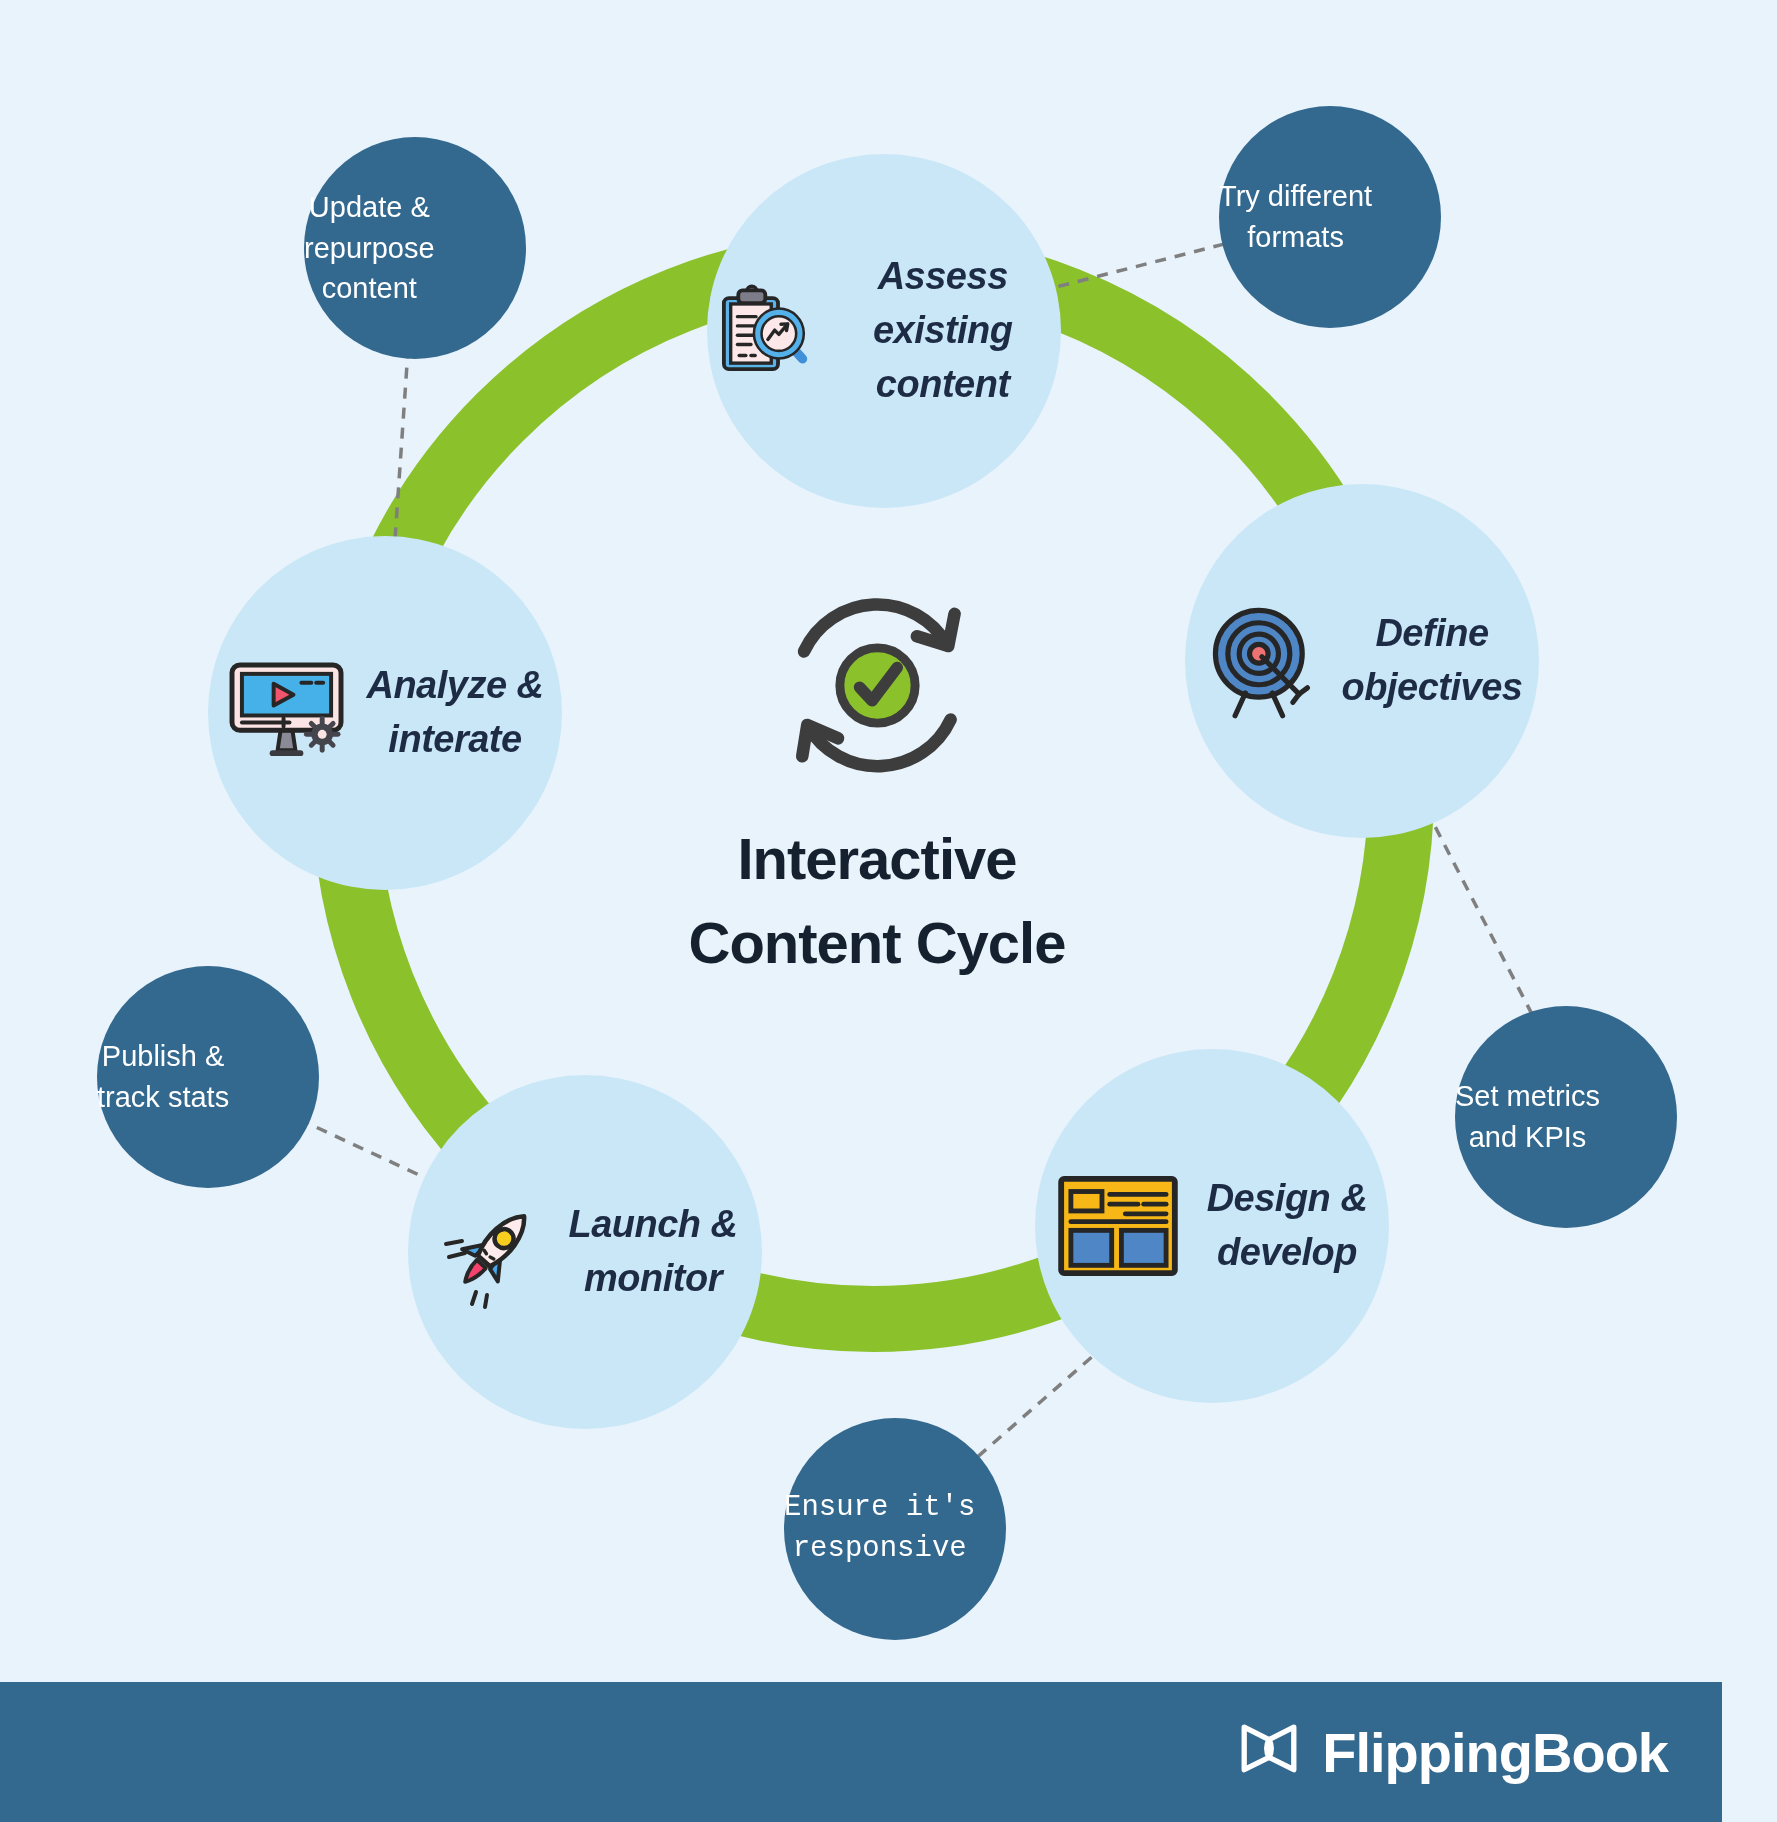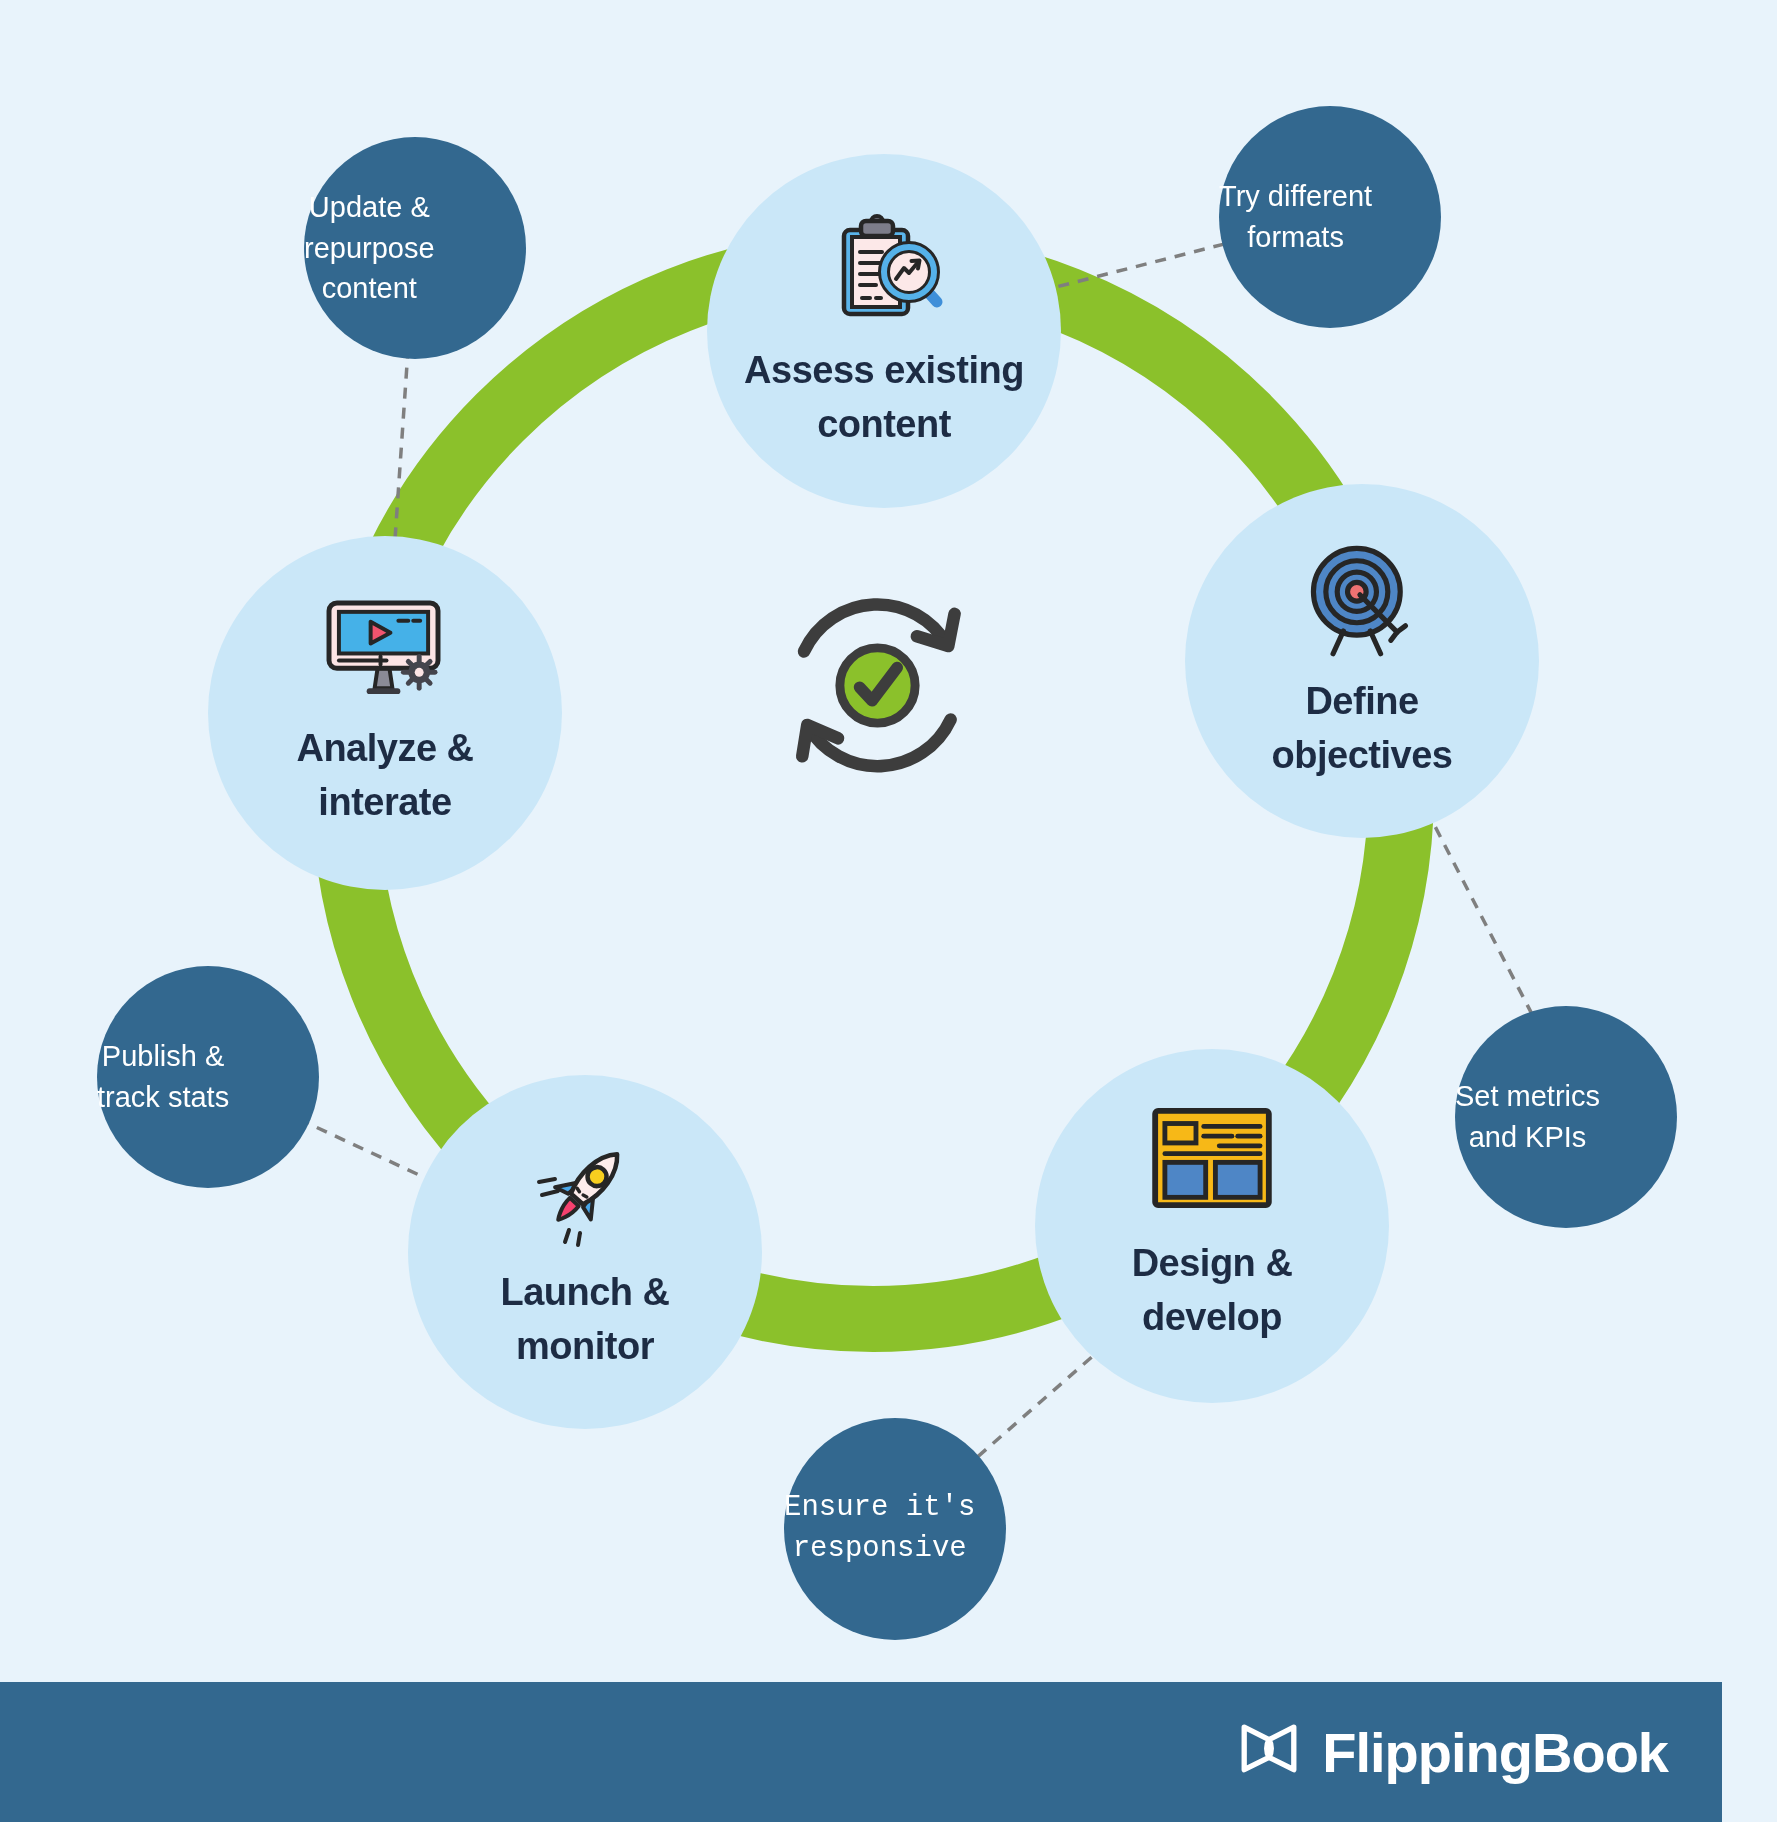--- a/index.html
+++ b/index.html
@@ -3,22 +3,22 @@
 <meta charset="utf-8">
 <style>
   html,body{margin:0;padding:0;background:#e8f3fb;}
   .stage{
     position:relative;width:1777px;height:1822px;overflow:hidden;
     background:#e8f3fb;font-family:"Liberation Sans",sans-serif;
   }
   svg.bg{position:absolute;left:0;top:0;z-index:1;}
   .node{
     position:absolute;width:354px;height:354px;border-radius:50%;
-    background:#cae7f8;z-index:2;display:flex;flex-direction:column;
-    align-items:center;justify-content:center;text-align:center;gap:16px;
+    background:#cae7f8;z-index:2;display:flex;
+    align-items:center;justify-content:center;text-align:center;gap:16px;font-style:italic;
   }
   .node-label{
     font-weight:bold;font-size:38px;line-height:1.42;color:#1d2c44;
     white-space:pre-line;letter-spacing:-0.5px;
   }
   .callout{
     position:absolute;width:222px;height:222px;border-radius:50%;
     background:#33688f;z-index:2;display:flex;align-items:center;
     text-align:center;
   }
@@ -63,20 +63,22 @@
     <svg width="215" height="215" viewBox="0 0 120 120">
       <g fill="none" stroke="#3d3d3d" stroke-width="7" stroke-linecap="round" stroke-linejoin="round">
         <path d="M19,41 A45,45 0 0 1 99,37.5"></path>
         <path d="M103,20 L99.5,38 M99.5,38 L82,32.5"></path>
         <path d="M100.8,79 A45,45 0 0 1 21,82.5"></path>
         <path d="M18,99.5 L20.8,82 M20.8,82 L38,89.5"></path>
       </g>
       <circle cx="60" cy="60" r="21" fill="#8bc12b" stroke="#3d3d3d" stroke-width="5"></circle>
       <path d="M50,61 L57,68.5 L71,50" fill="none" stroke="#3d3d3d" stroke-width="6.5" stroke-linecap="round" stroke-linejoin="round"></path>
     </svg>
+    <div class="page-title">Interactive
+Content Cycle</div>
   </div>
 
   <div class="node" style="left:707px;top:154px;">
     <svg width="120" height="118" viewBox="0 0 120 118">
       <rect x="20" y="20" width="64" height="84" rx="6" fill="#5ab4ea" stroke="#262626" stroke-width="4.5"></rect>
       <rect x="28" y="27" width="48" height="70" fill="#fce8e8" stroke="#262626" stroke-width="4"></rect>
       <circle cx="53" cy="12" r="6" fill="#7d7d8a" stroke="#262626" stroke-width="4"></circle>
       <rect x="37" y="11" width="32" height="15" rx="5" fill="#7d7d8a" stroke="#262626" stroke-width="4.5"></rect>
       <g stroke="#262626" stroke-width="4" stroke-linecap="round">
         <line x1="36" y1="42" x2="58" y2="42"></line>

